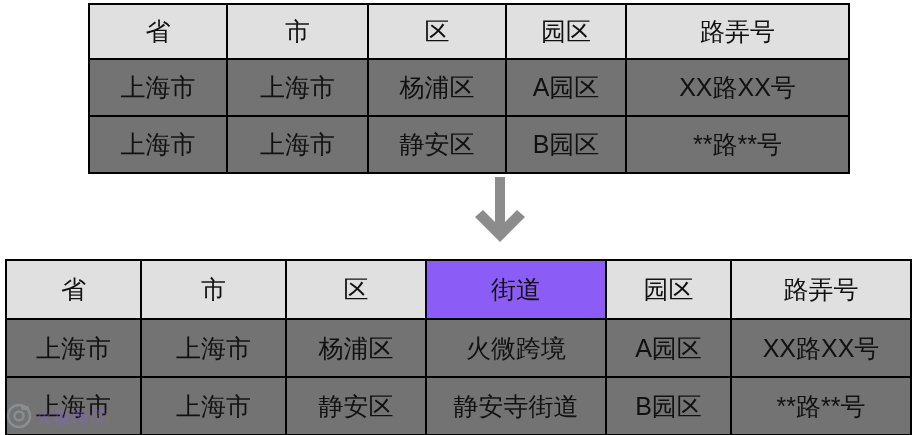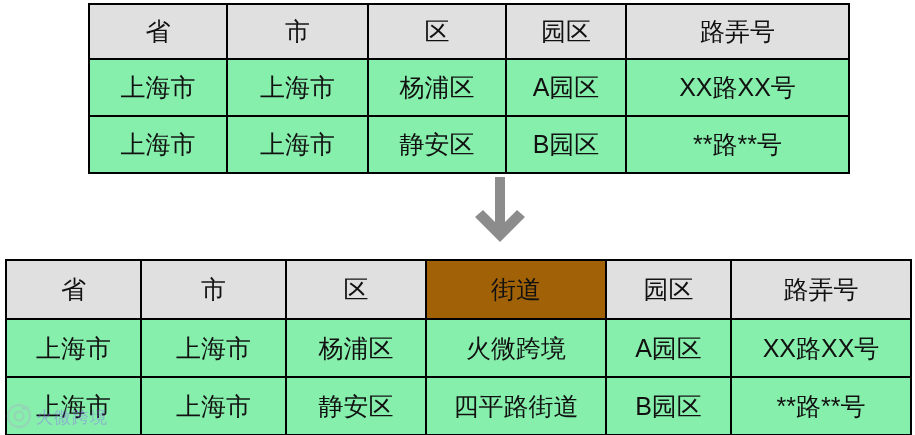--- a/index.html
+++ b/index.html
@@ -22,28 +22,28 @@
     table-layout: fixed;
     background: #ffffff;
   }
   .tbl td {
     border: 2px solid #000000;
     text-align: center;
     vertical-align: middle;
     color: #111111;
     white-space: nowrap;
     padding: 0;
-    background: #86efac;
+    background: #737373;
   }
   .tbl tr.head td {
     background: #e0e0e0;
     font-weight: 400;
   }
   .tbl tr.head td.hl {
-    background: #a16207;
+    background: #8b5cf6;
   }
 
   
   #table-before {
     left: 88px;
     top: 3px;
     width: 760px;
   }
   #table-before td {
     height: 55px;
@@ -164,21 +164,21 @@
       <td>上海市</td>
       <td>杨浦区</td>
       <td>火微跨境</td>
       <td>A园区</td>
       <td>XX路XX号</td>
     </tr>
     <tr>
       <td>上海市</td>
       <td>上海市</td>
       <td>静安区</td>
-      <td>四平路街道</td>
+      <td>静安寺街道</td>
       <td>B园区</td>
       <td>**路**号</td>
     </tr>
   </tbody>
 </table>
 
 <div id="watermark">
   <svg class="wm-logo" viewBox="0 0 26 26" aria-hidden="true">
     <circle cx="13" cy="13" r="11" fill="none" stroke="#a8b8c0" stroke-width="2.5"></circle>
     <circle cx="13" cy="13" r="4.5" fill="none" stroke="#a8b8c0" stroke-width="2.5"></circle>

